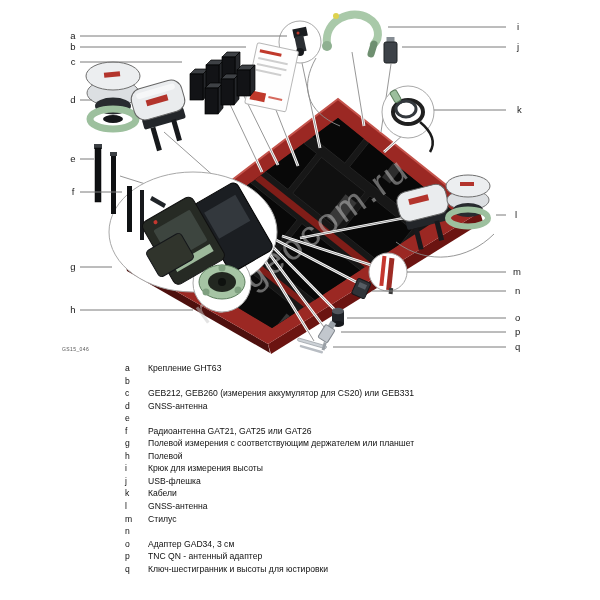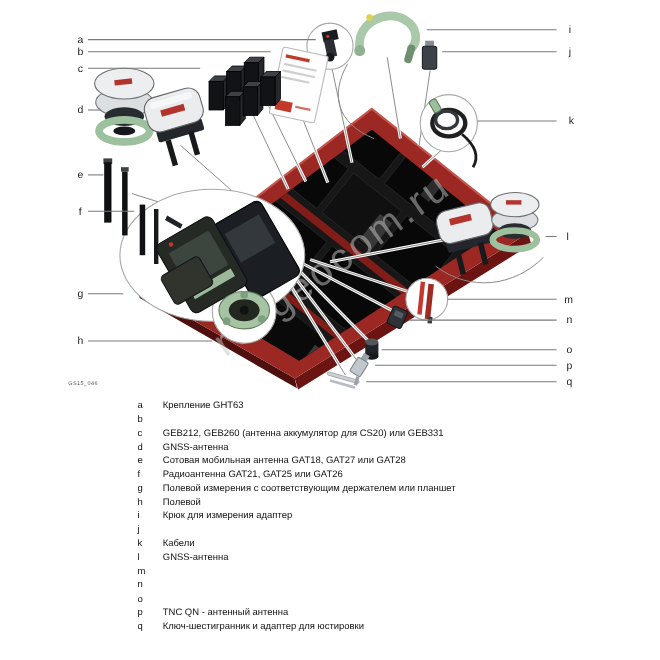--- a/index.html
+++ b/index.html
@@ -325,81 +325,83 @@
       <span class="lk">a</span>
       <span class="lt">Крепление GHT63</span>
     </div>
 
     <div class="legend-row">
       <span class="lk">b</span>
     </div>
 
     <div class="legend-row">
       <span class="lk">c</span>
-      <span class="lt">GEB212, GEB260 (антенна аккумулятор для CS20) или GEB331</span>
+      <span class="lt">GEB212, GEB260 (измерения аккумулятор для CS20) или GEB331</span>
     </div>
 
     <div class="legend-row">
       <span class="lk">d</span>
       <span class="lt">GNSS-антенна</span>
     </div>
 
     <div class="legend-row">
       <span class="lk">e</span>
-      <span class="lt">Сотовая мобильная антенна GAT18, GAT27 или GAT28</span>
     </div>
 
     <div class="legend-row">
       <span class="lk">f</span>
       <span class="lt">Радиоантенна GAT21, GAT25 или GAT26</span>
     </div>
 
     <div class="legend-row">
       <span class="lk">g</span>
       <span class="lt">Полевой измерения с соответствующим держателем или планшет</span>
     </div>
 
     <div class="legend-row">
       <span class="lk">h</span>
       <span class="lt">Полевой</span>
     </div>
 
     <div class="legend-row">
       <span class="lk">i</span>
-      <span class="lt">Крюк для измерения адаптер</span>
+      <span class="lt">Крюк для измерения высоты</span>
     </div>
 
     <div class="legend-row">
       <span class="lk">j</span>
+      <span class="lt">USB-флешка</span>
     </div>
 
     <div class="legend-row">
       <span class="lk">k</span>
       <span class="lt">Кабели</span>
     </div>
 
     <div class="legend-row">
       <span class="lk">l</span>
       <span class="lt">GNSS-антенна</span>
     </div>
 
     <div class="legend-row">
       <span class="lk">m</span>
+      <span class="lt">Стилус</span>
     </div>
 
     <div class="legend-row">
       <span class="lk">n</span>
     </div>
 
     <div class="legend-row">
       <span class="lk">o</span>
+      <span class="lt">Адаптер GAD34, 3 см</span>
     </div>
 
     <div class="legend-row">
       <span class="lk">p</span>
-      <span class="lt">TNC QN - антенный антенна</span>
+      <span class="lt">TNC QN - антенный адаптер</span>
     </div>
 
     <div class="legend-row">
       <span class="lk">q</span>
-      <span class="lt">Ключ-шестигранник и адаптер для юстировки</span>
+      <span class="lt">Ключ-шестигранник и высоты для юстировки</span>
     </div>
   </div>
 
 </body></html>

